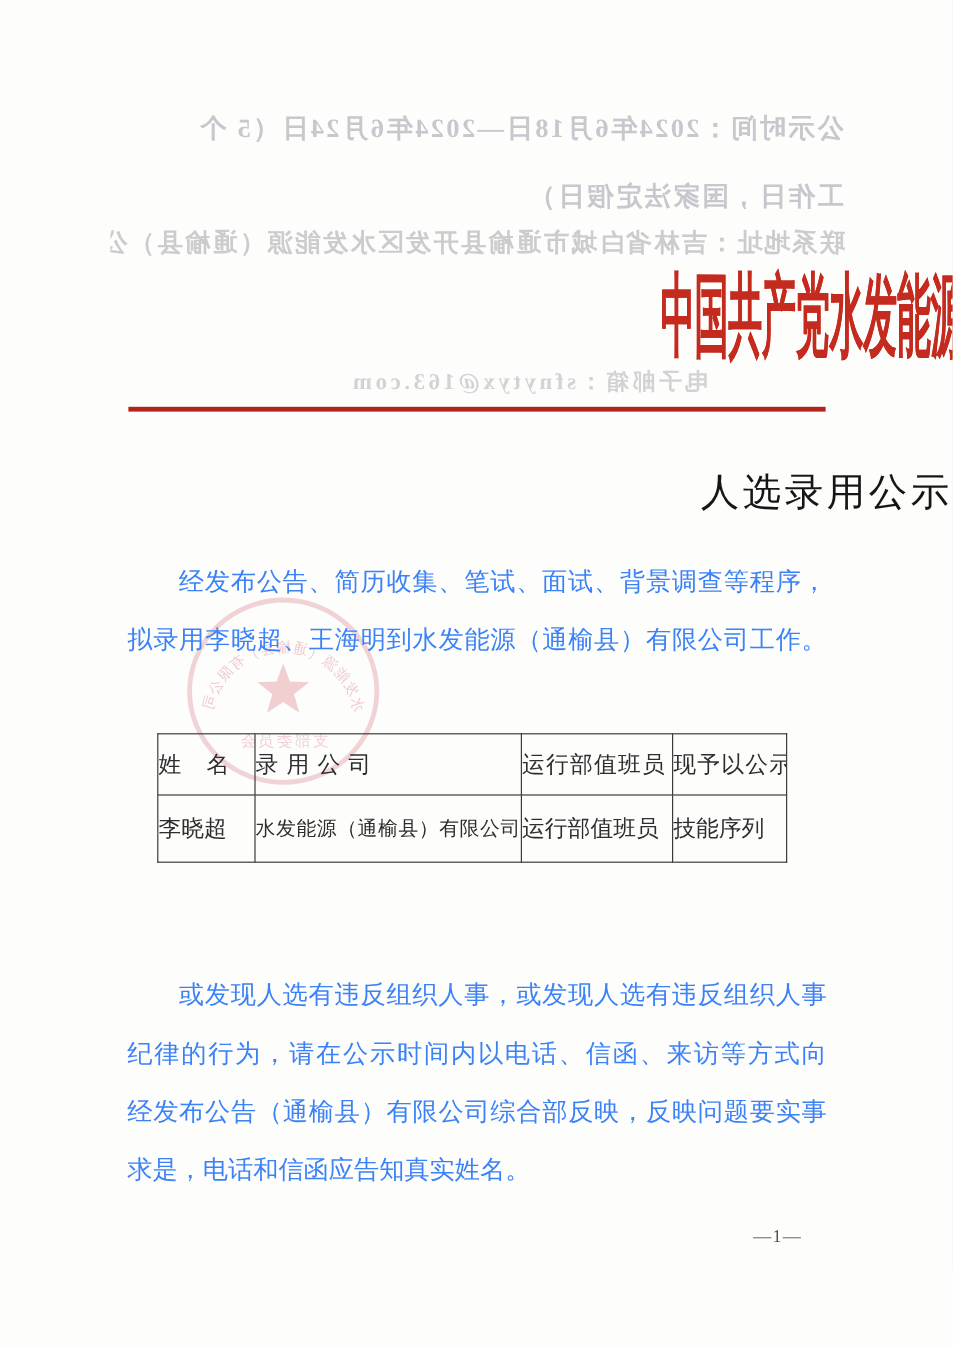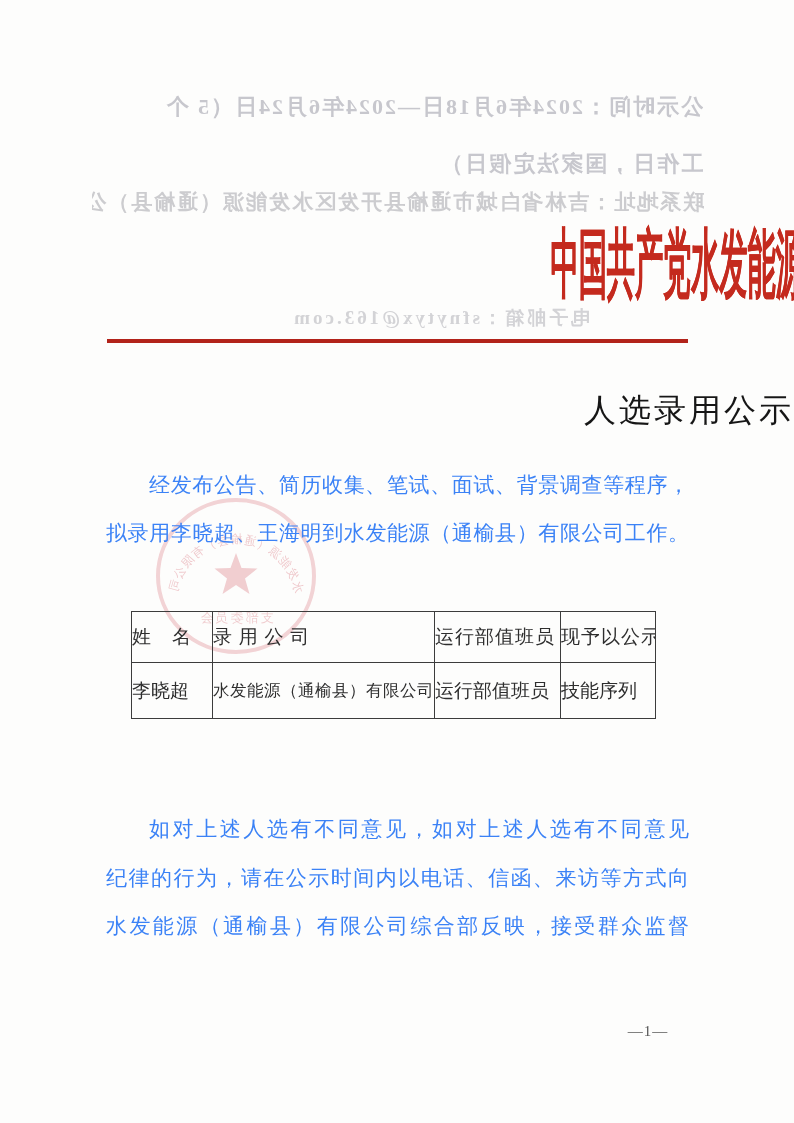--- a/index.html
+++ b/index.html
@@ -192,20 +192,21 @@
       <tr>
         <td>李晓超</td>
         <td class="company">水发能源（通榆县）有限公司</td>
         <td>运行部值班员</td>
         <td>技能序列</td>
       </tr>
     </tbody>
   </table>
 
   <div class="para para-2">
-    <div class="line indent">如对上述人选有不同意见，如对上述人选有不同意见</div>
+    <div class="line indent">或发现人选有违反组织人事，或发现人选有违反组织人事</div>
     <div class="line">纪律的行为，请在公示时间内以电话、信函、来访等方式向</div>
-    <div class="line">水发能源（通榆县）有限公司综合部反映，接受群众监督</div>
+    <div class="line">经发布公告（通榆县）有限公司综合部反映，反映问题要实事</div>
+    <div class="line last">求是，电话和信函应告知真实姓名。</div>
   </div>
 
   <div class="page-number">—1—</div>
 
 </div>
 
 </body></html>

